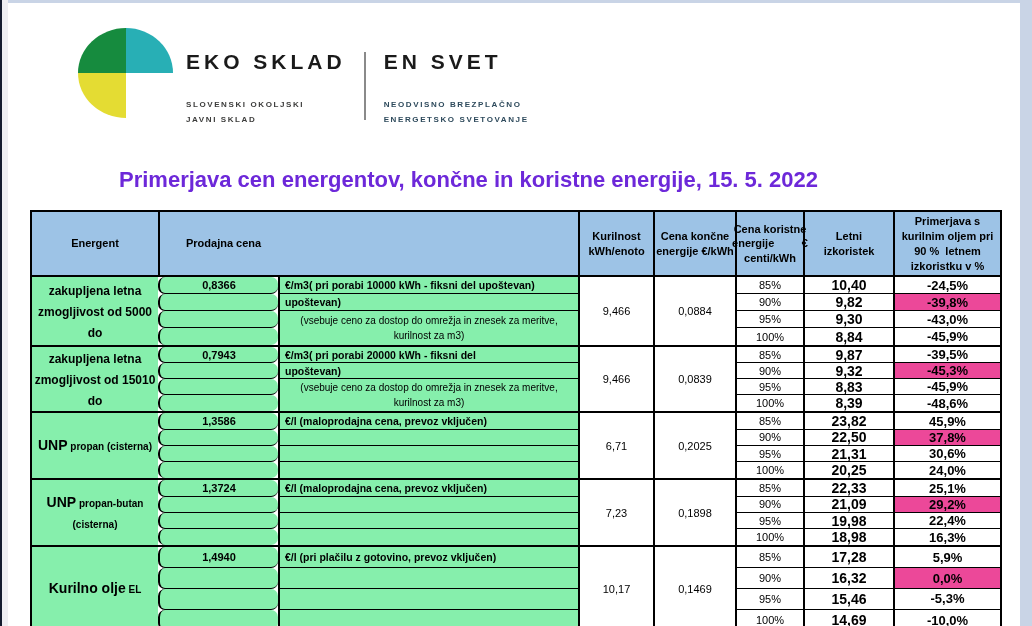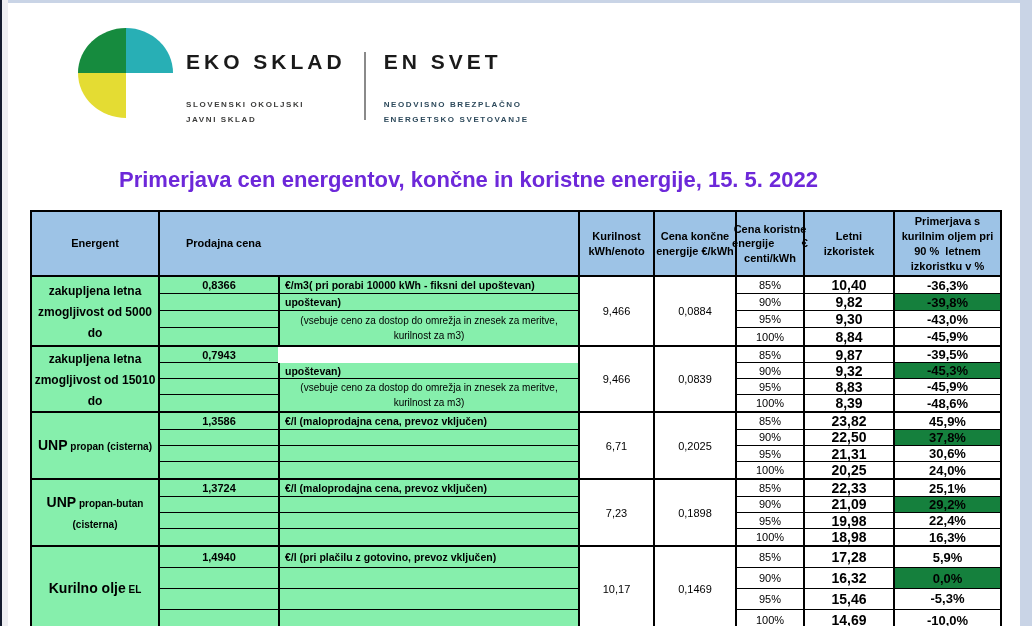--- a/index.html
+++ b/index.html
@@ -37,28 +37,28 @@
   .hcell { border-left:2px solid #000; display:flex; align-items:center; justify-content:center;
            font-size:11px; font-weight:bold; text-align:center; white-space:pre-line; line-height:1.35; }
   .hc1 { border-left:none; }
   .hc23 { justify-content:flex-start; padding-left:26px; text-align:left; }
 
   .group { display:grid; grid-template-columns:126px 120px 300px 75px 82px 68px 90px 107px;
            grid-template-rows:repeat(4,1fr); border-bottom:2px solid #000; }
   .h70{height:70px} .h66{height:66px} .h67{height:67px} .h85{height:85px}
   .cell { border-left:2px solid #000; display:flex; align-items:center; justify-content:center; overflow:hidden; }
   .cyan { background:#86efac; }
-  .hl   { background:#15803d; }
+  .hl   { background:#ec4899; }
   .bb   { border-bottom:1px solid #000; }
   .name { grid-column:1; grid-row:1/5; border-left:none; padding:0 2px; }
   .nm   { text-align:center; white-space:pre-line; line-height:1.3; }
   .nm-lg { font-size:14px; font-weight:bold; }
   .nm-sm { font-size:10px; font-weight:bold; }
   .name-md .nm-sm { font-size:12px; }
-  .val  { grid-column:2; font-size:11px; font-weight:bold; }
+  .val  { grid-column:2; font-size:11px; font-weight:bold;border-radius:7px; }
   .unit { grid-column:3; justify-content:flex-start; padding-left:5px; font-size:10.5px; font-weight:bold; white-space:nowrap; }
   .unitnote { grid-column:3; grid-row:3/5; font-size:10px; font-weight:normal; white-space:pre-line;
               text-align:center; line-height:1.5; padding-left:0; }
   .kur  { grid-column:4; grid-row:1/5; font-size:11px; }
   .kon  { grid-column:5; grid-row:1/5; font-size:11px; }
   .pct  { grid-column:6; font-size:11px; }
   .kor  { grid-column:7; font-size:14px; font-weight:bold; }
   .cmp  { grid-column:8; font-size:13px; font-weight:bold; }
   .r1{grid-row:1} .r2{grid-row:2} .r3{grid-row:3} .r4{grid-row:4}
 </style>
@@ -131,37 +131,38 @@
       <div class="cell kur">9,466</div>
       <div class="cell kon">0,0884</div>
       <div class="cell pct r1 bb">85%</div>
       <div class="cell pct r2 bb">90%</div>
       <div class="cell pct r3 bb">95%</div>
       <div class="cell pct r4">100%</div>
       <div class="cell kor r1 bb">10,40</div>
       <div class="cell kor r2 bb">9,82</div>
       <div class="cell kor r3 bb">9,30</div>
       <div class="cell kor r4">8,84</div>
-      <div class="cell cmp r1 bb">-36,3%</div>
+      <div class="cell cmp r1 bb">-24,5%</div>
       <div class="cell cmp r2 bb hl">-39,8%</div>
       <div class="cell cmp r3 bb">-43,0%</div>
       <div class="cell cmp r4">-45,9%</div>
     </div>
 
     <div class="group h66">
       <div class="cell name cyan name-md">
         <div class="nm"><span class="nm-lg"></span><span class="nm-sm">Zemeljski plin -
 zakupljena letna
 zmogljivost od 15010 do
 25000 kWh</span></div>
       </div>
       <div class="cell val cyan r1 bb">0,7943</div>
       <div class="cell val cyan r2 bb"></div>
       <div class="cell val cyan r3 bb"></div>
       <div class="cell val cyan r4"></div>
+      <div class="cell unit cyan r1 bb">€/m3( pri porabi 20000 kWh  -  fiksni del</div>
       <div class="cell unit cyan r2 bb">upoštevan)</div>
       <div class="cell unitnote cyan">(vsebuje ceno za dostop do omrežja in znesek za meritve,
 kurilnost za m3)</div>
       <div class="cell kur">9,466</div>
       <div class="cell kon">0,0839</div>
       <div class="cell pct r1 bb">85%</div>
       <div class="cell pct r2 bb">90%</div>
       <div class="cell pct r3 bb">95%</div>
       <div class="cell pct r4">100%</div>
       <div class="cell kor r1 bb">9,87</div>

